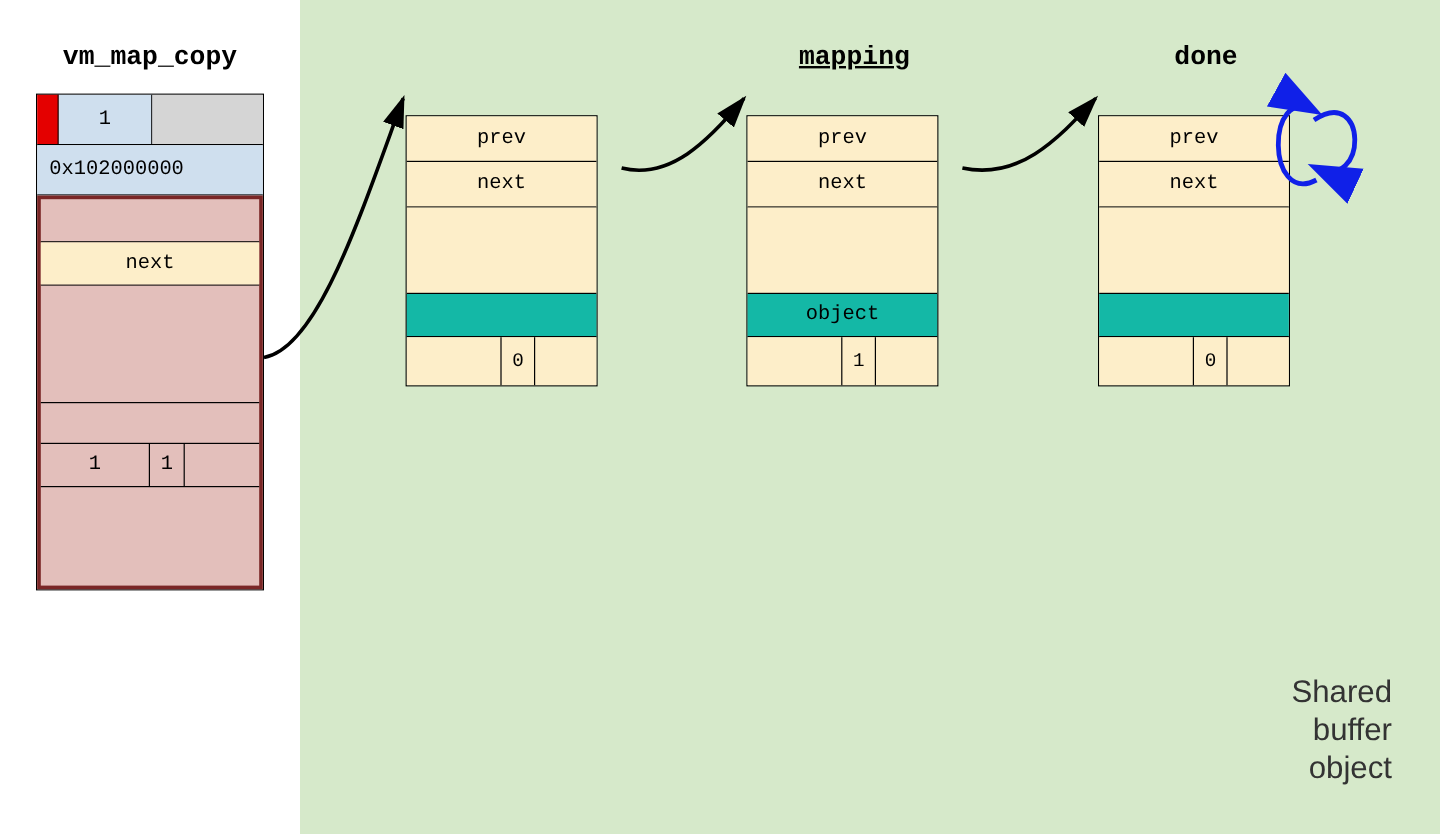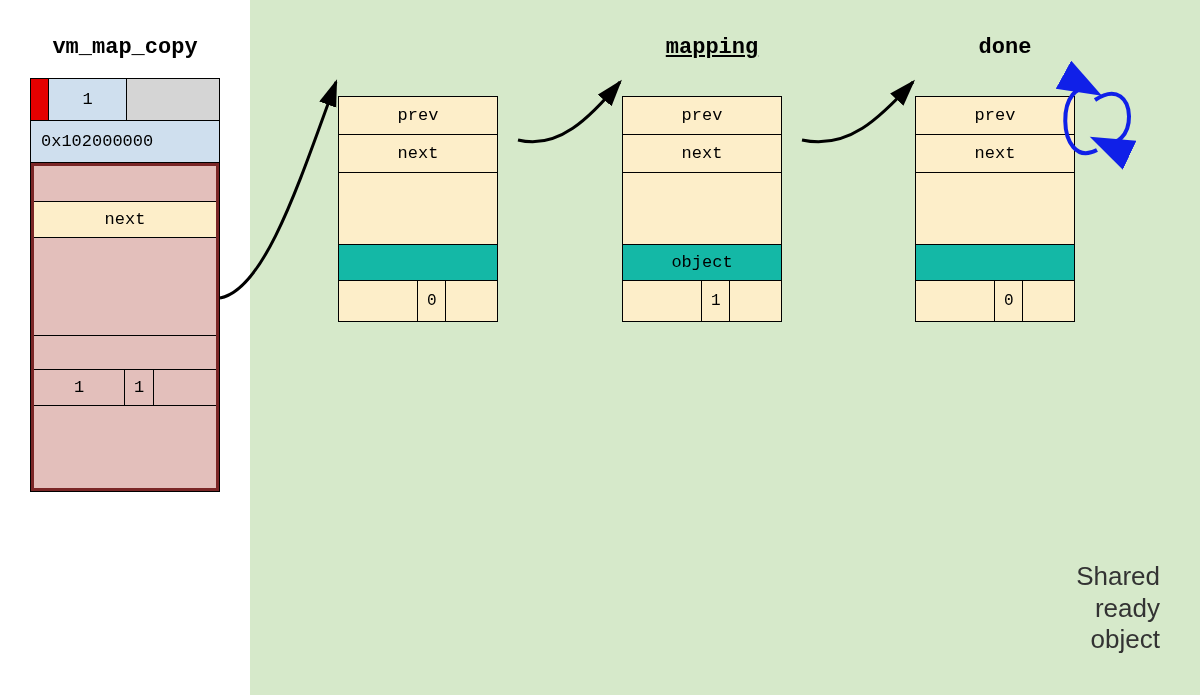--- a/index.html
+++ b/index.html
@@ -162,21 +162,21 @@
     <div class="obj"></div>
     <div class="bitrow">
       <div class="b" style="width:50%;"></div>
       <div class="b" style="width:18%;">0</div>
       <div class="b" style="flex:1;"></div>
     </div>
   </div>
 
   <div class="caption">
     <div>Shared</div>
-    <div>ready</div>
+    <div>buffer</div>
     <div>object</div>
   </div>
 
   <svg class="arrows">
     <defs>
       <marker id="ah" markerWidth="10" markerHeight="10" refX="8" refY="3" orient="auto">
         <path d="M0,0 L9,3 L0,6 Z" fill="#000"></path>
       </marker>
       <marker id="ahb" markerWidth="12" markerHeight="12" refX="9" refY="4" orient="auto">
         <path d="M0,0 L11,4 L0,8 Z" fill="#1020e8"></path>

